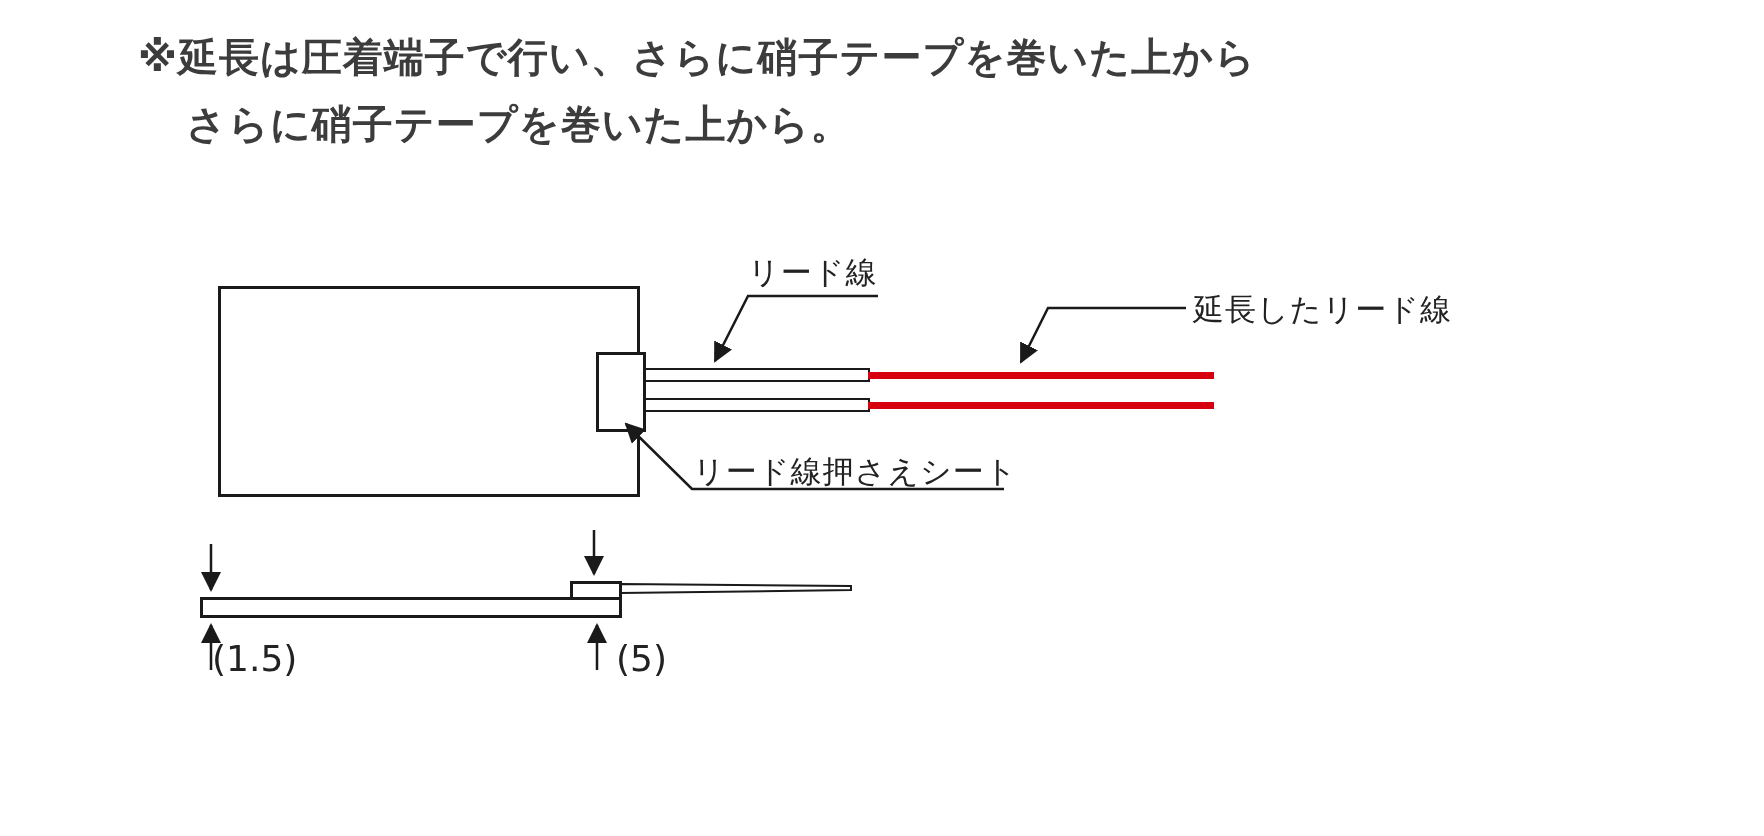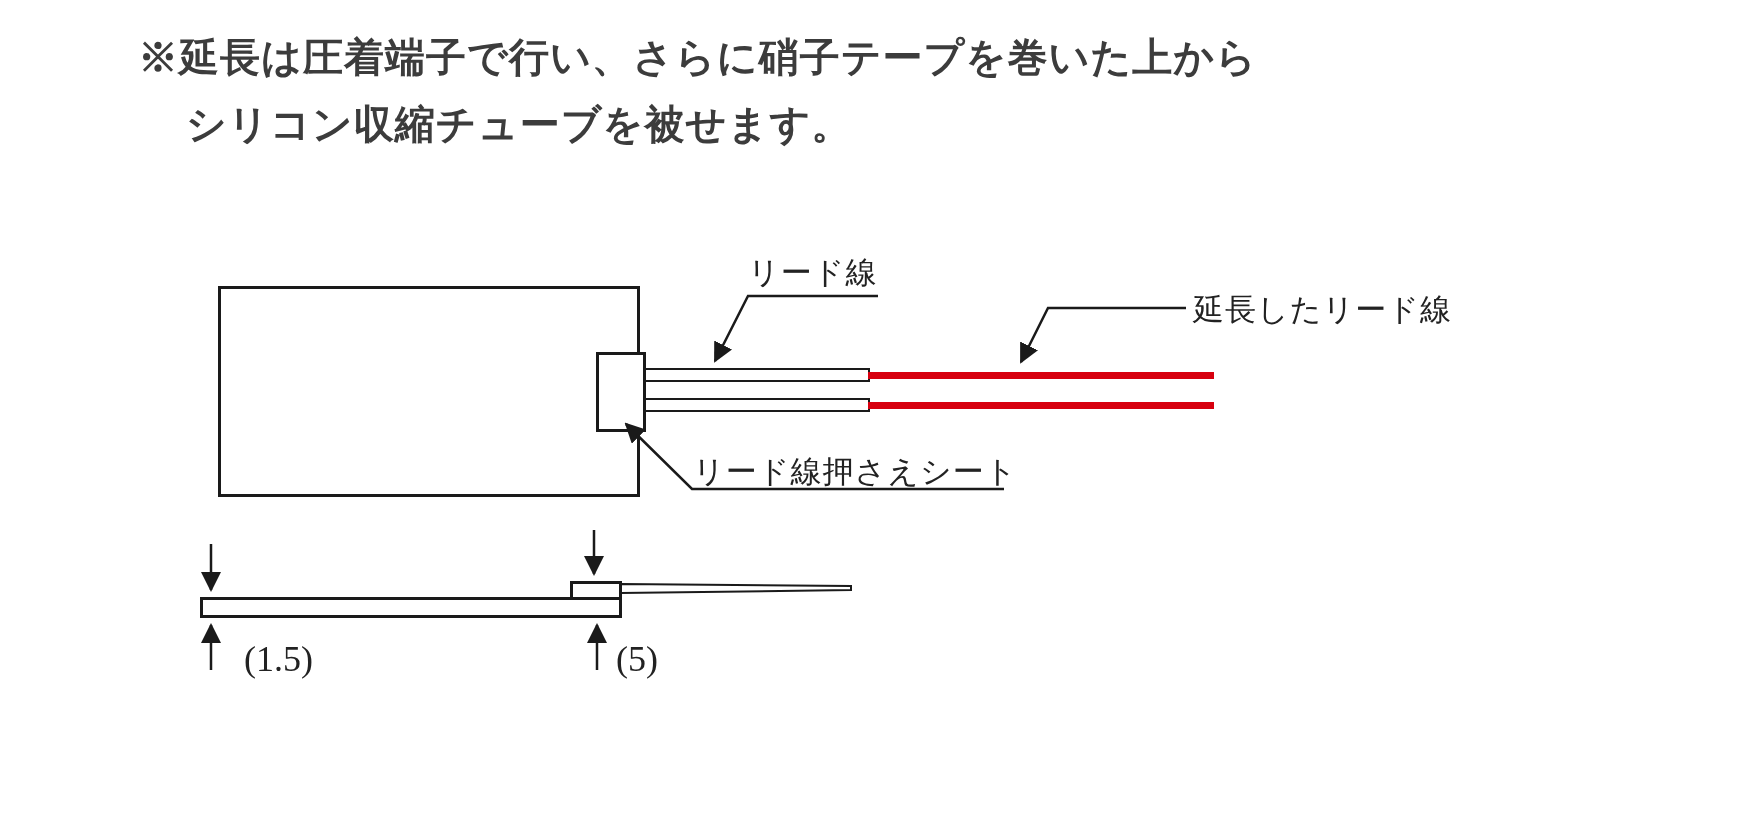--- a/index.html
+++ b/index.html
@@ -4,21 +4,20 @@
 <style>
   * { margin: 0; padding: 0; box-sizing: border-box; }
   html, body { background: #ffffff; }
   body { font-family: "DejaVu Sans", "Liberation Sans", sans-serif; }
   .canvas {
     position: relative;
     width: 1764px;
     height: 836px;
     background: #ffffff;
     overflow: hidden;
-    font-family: Liberation Serif, serif;
   }
   .note {
     position: absolute;
     color: #3c3c3c;
     font-weight: 600;
     font-size: 40px;
     letter-spacing: 1px;
     white-space: nowrap;
   }
   .note-line1 { left: 138px; top: 30px; }
@@ -71,39 +70,39 @@
   .side-bar  { left: 200px; top: 597px; width: 422px; height: 21px; z-index: 2; }
   .side-bump { left: 570px; top: 581px; width: 52px;  height: 19px; z-index: 3; }
 
   .dim-label {
     position: absolute;
     color: #222222;
     font-size: 36px;
     font-weight: 400;
     white-space: nowrap;
   }
-  .lbl-dim15 { left: 244px; top: 638px; text-align: center; }
+  .lbl-dim15 { left: 212px; top: 638px; text-align: center; }
   .lbl-dim5  { left: 616px; top: 638px; }
 
   .overlay-svg {
     position: absolute;
     left: 0; top: 0;
     width: 1764px;
     height: 836px;
     z-index: 5;
     pointer-events: none;
   }
 </style>
 </head>
 <body>
 
 <div class="canvas">
 
   <div class="note note-line1">※延長は圧着端子で行い、さらに硝子テープを巻いた上から</div>
-  <div class="note note-line2">シリコン収縮チューブを被せます。</div>
+  <div class="note note-line2">さらに硝子テープを巻いた上から。</div>
 
   <div class="shape heater-body"></div>
 
   <div class="shape sheet-rect"></div>
 
   <div class="lead-wire lead-wire-top"></div>
   <div class="lead-wire lead-wire-bottom"></div>
 
   <div class="ext-wire ext-wire-top"></div>
   <div class="ext-wire ext-wire-bottom"></div>

